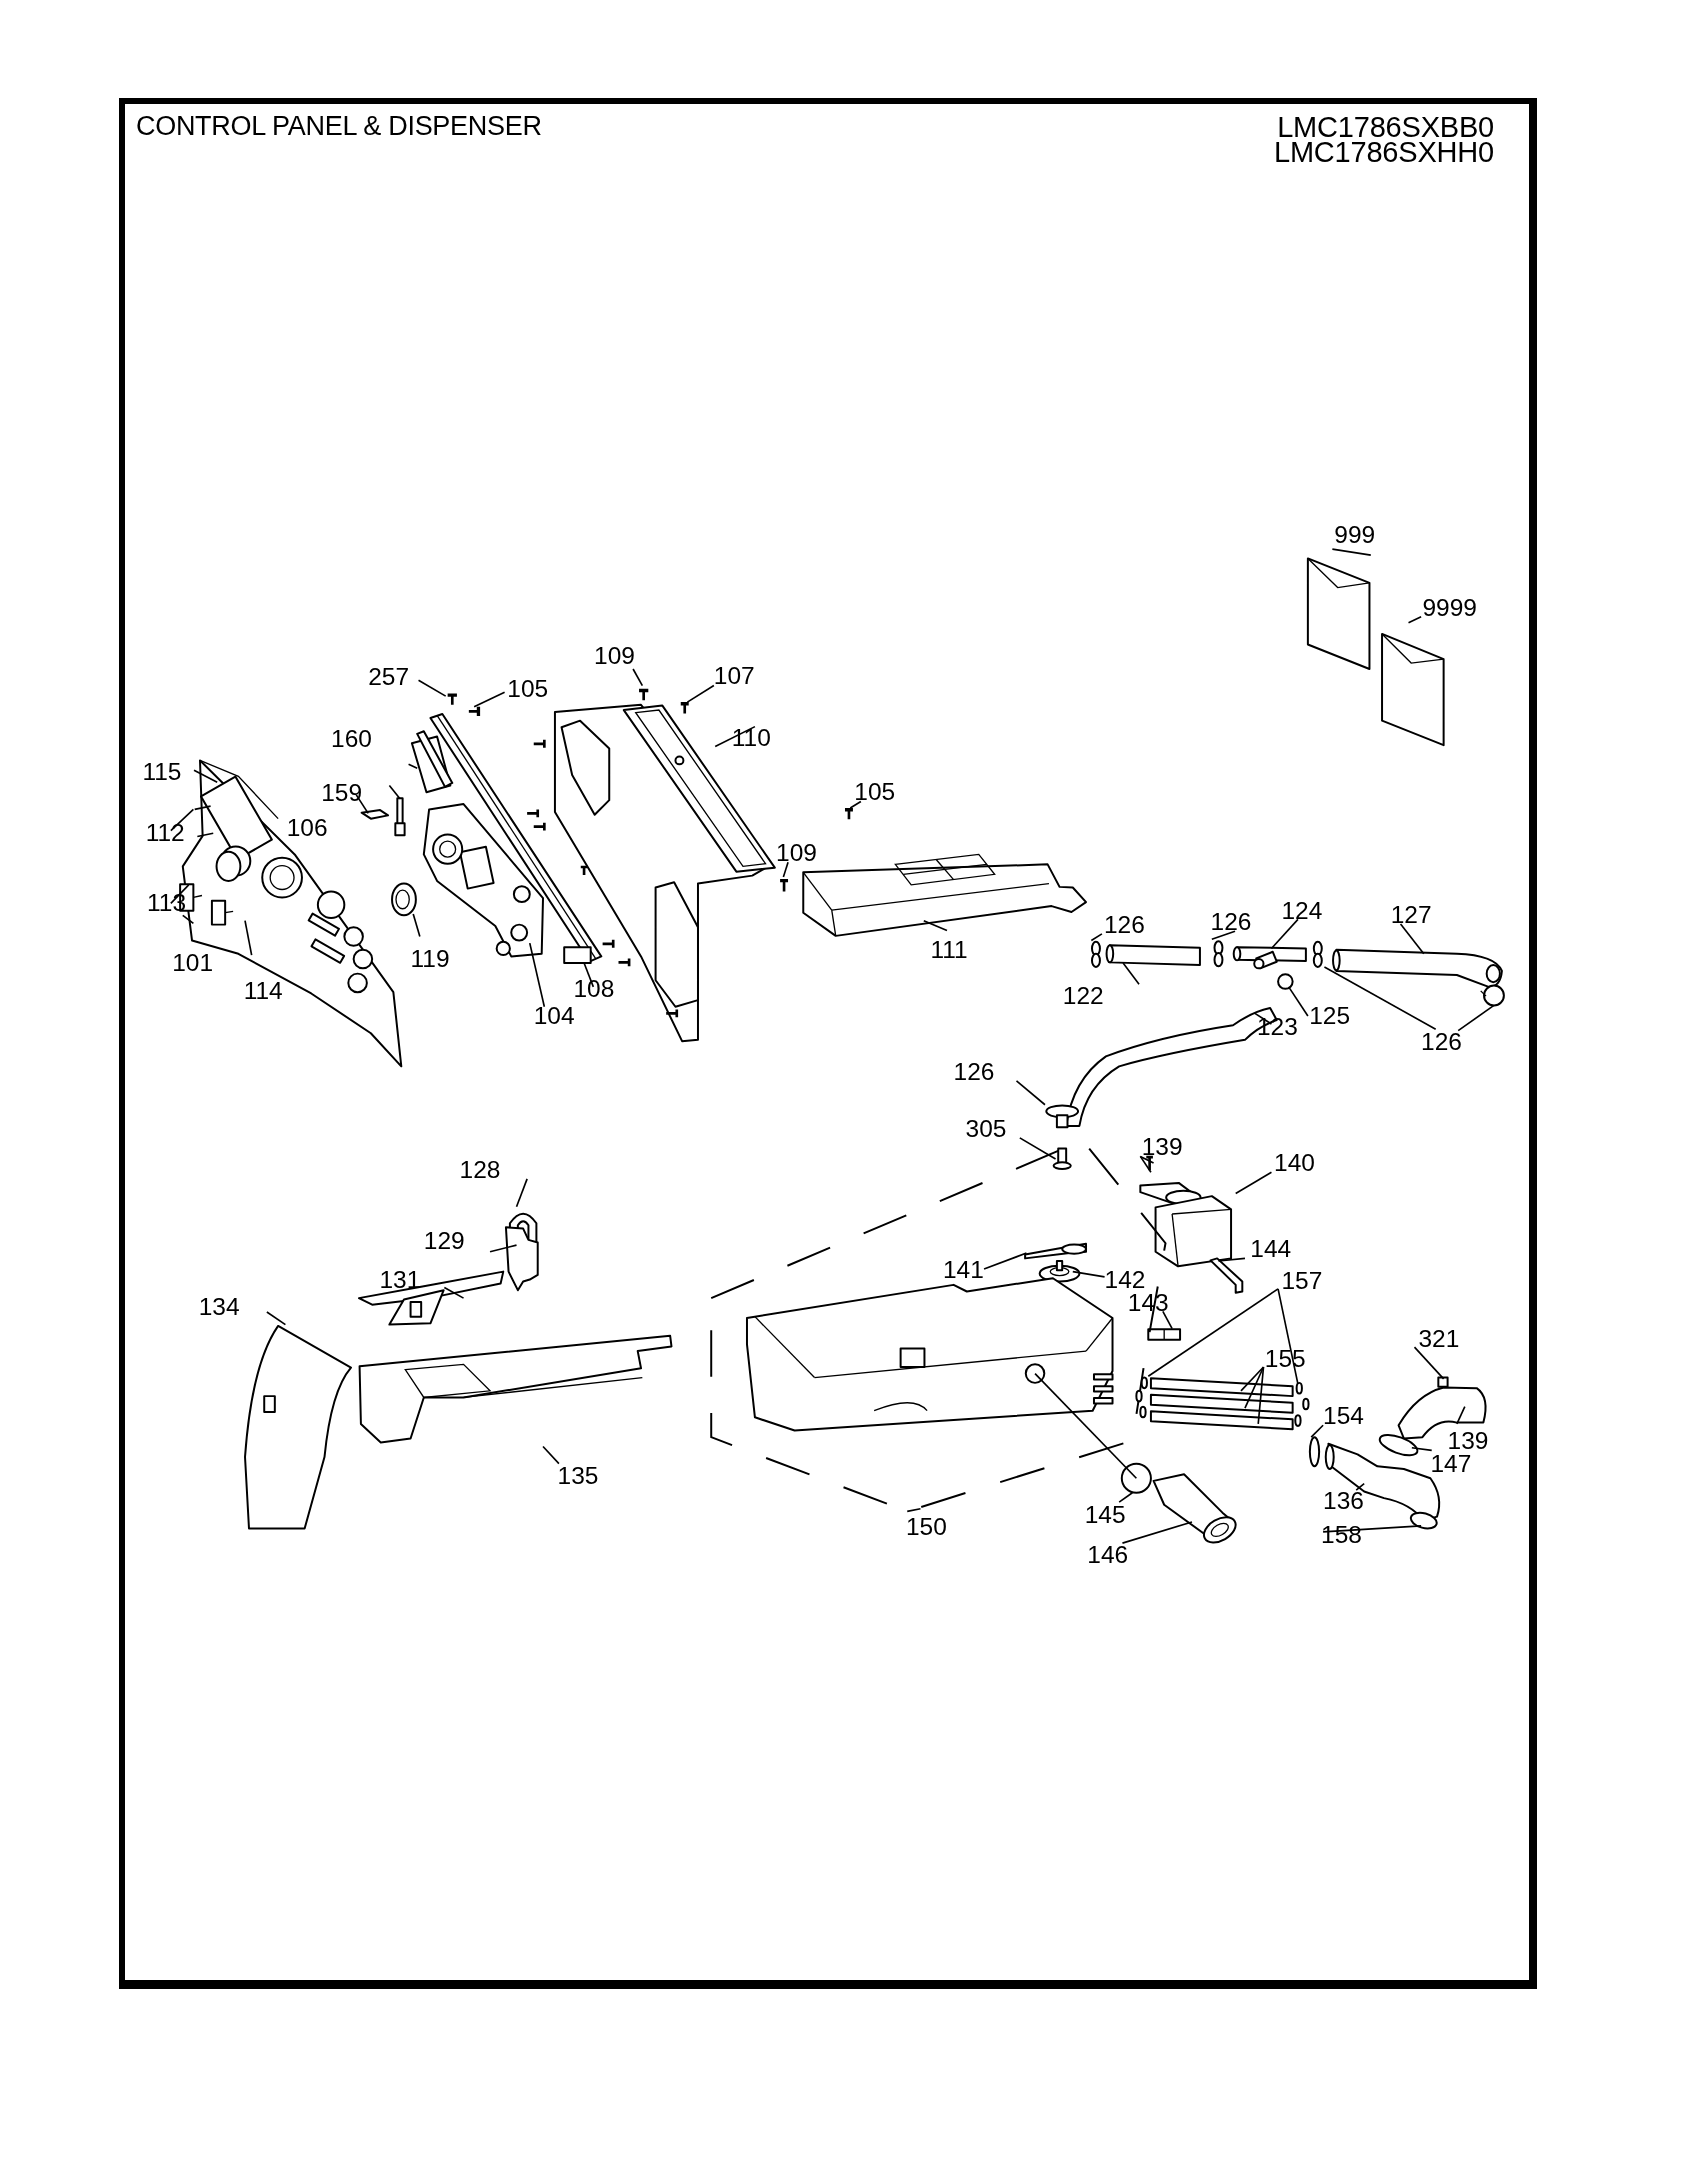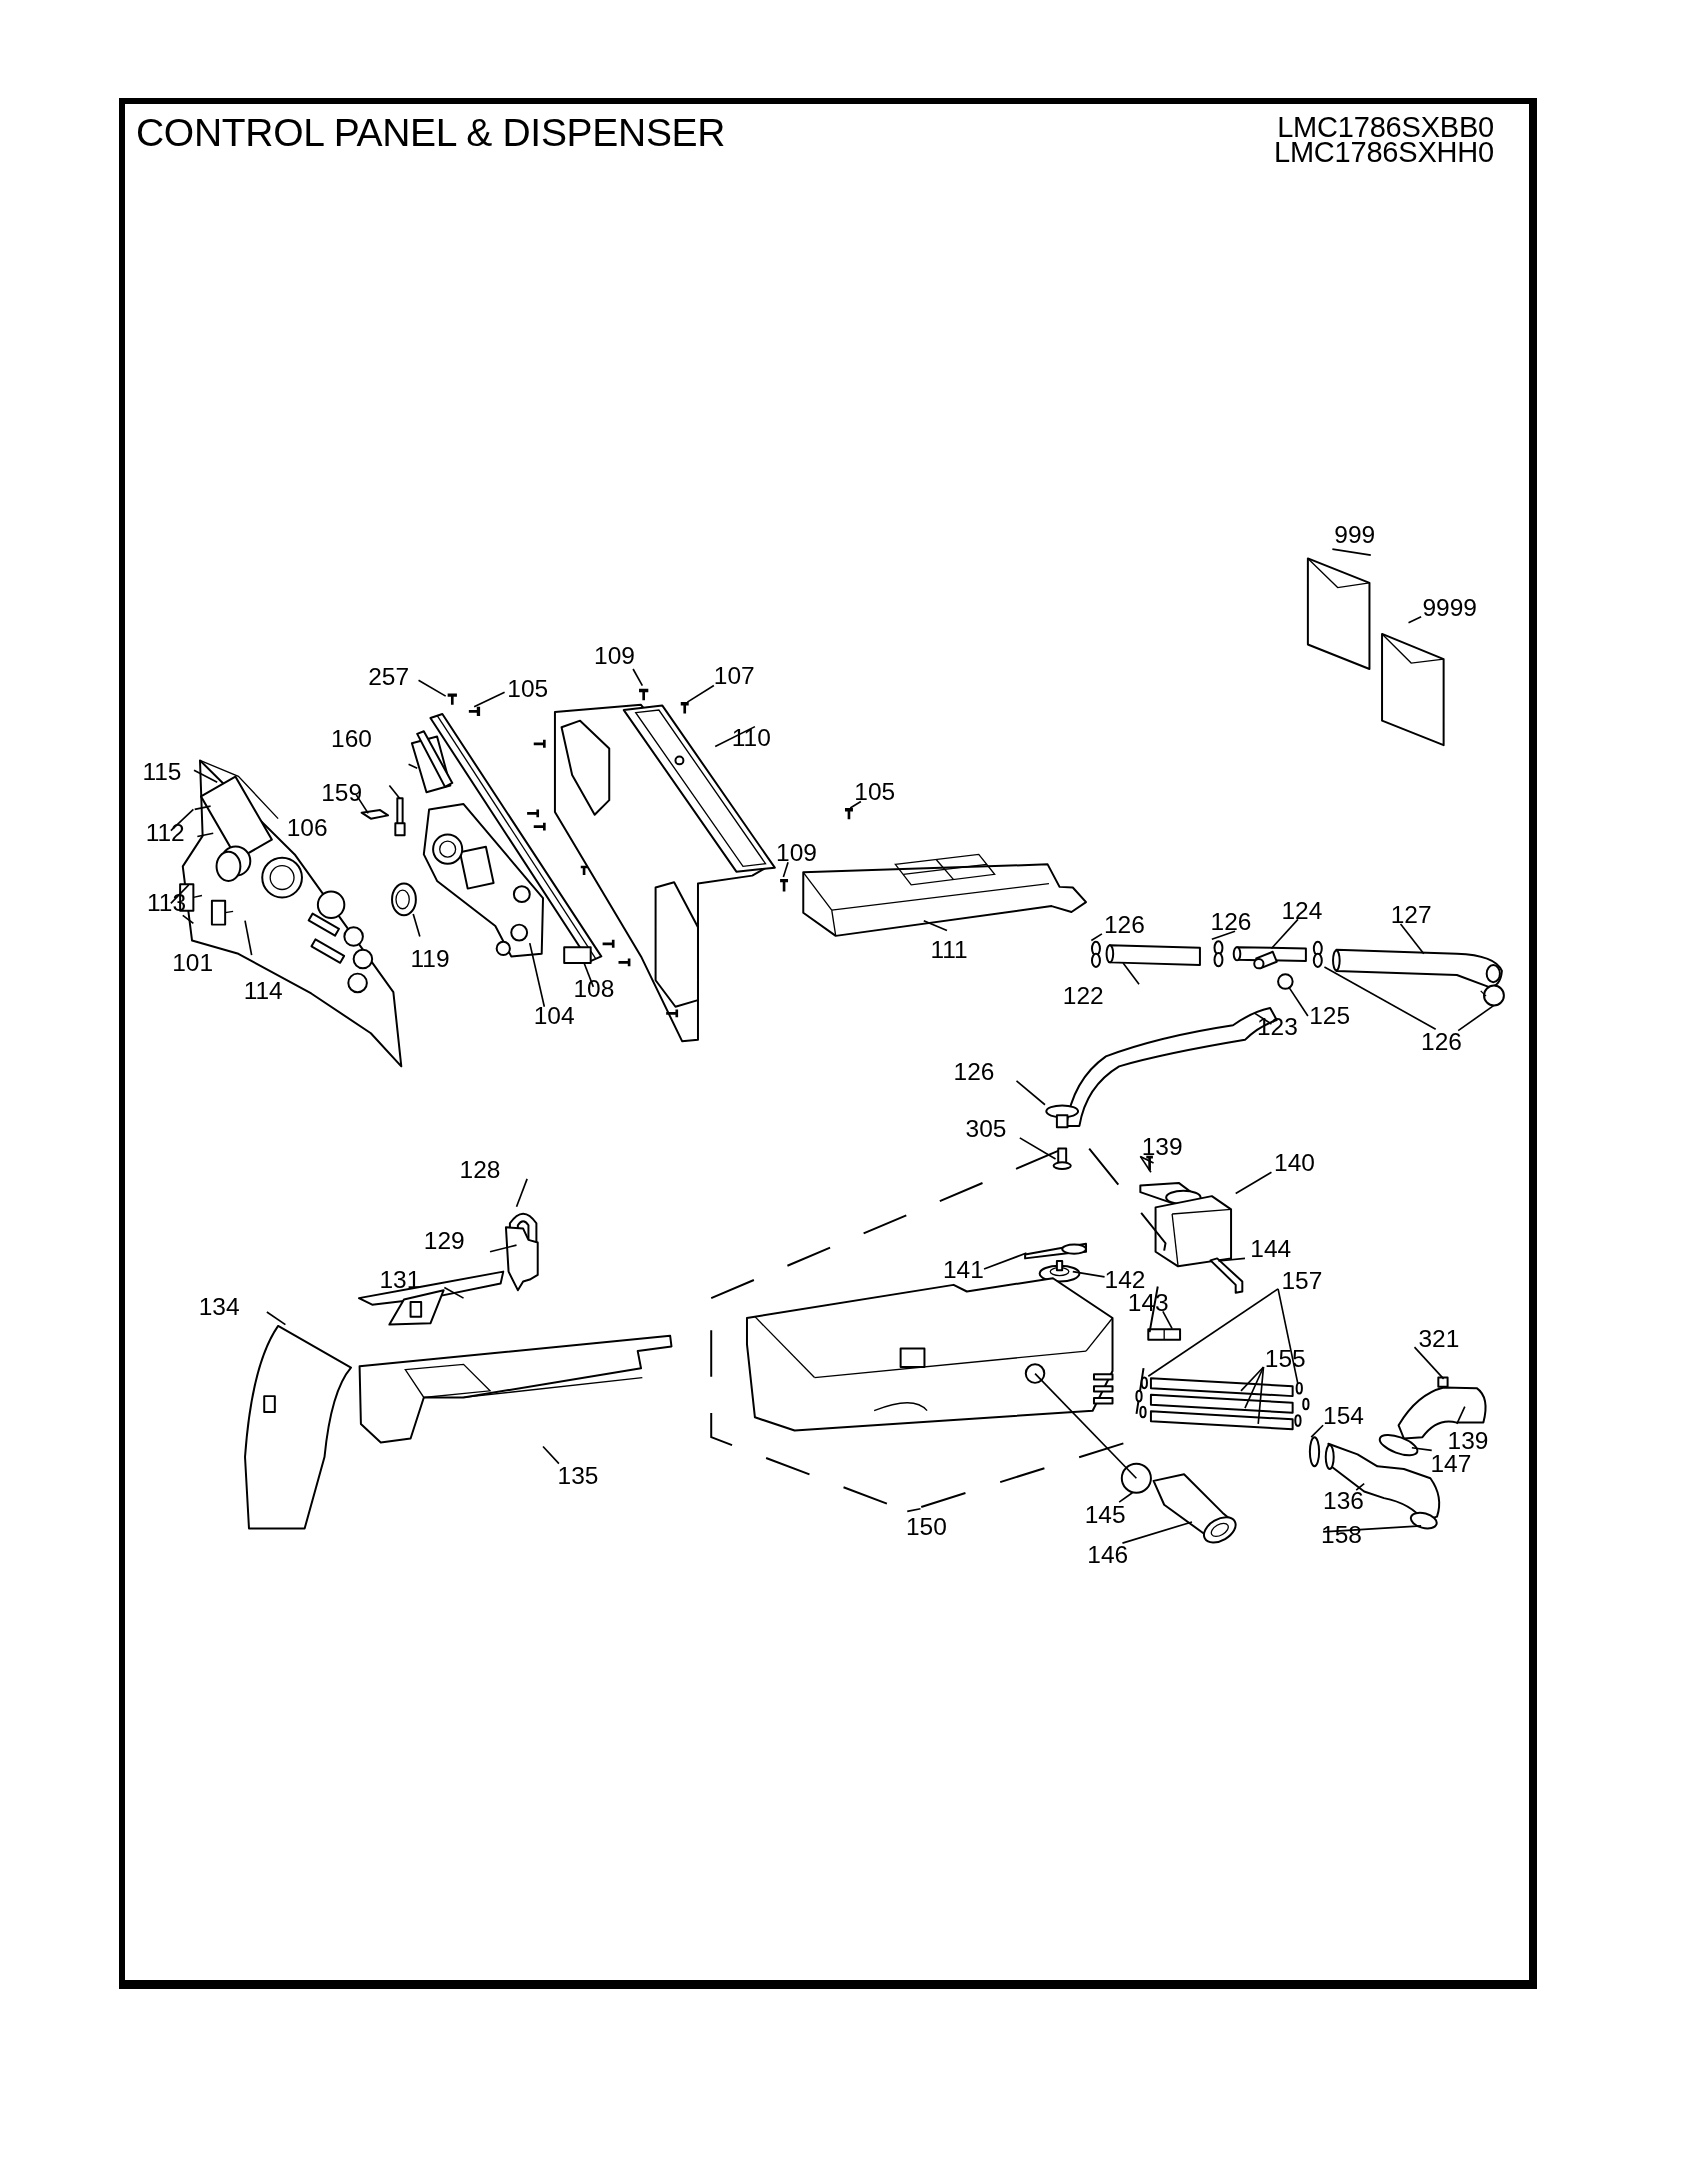--- a/index.html
+++ b/index.html
@@ -1,20 +1,20 @@
 <!DOCTYPE html>
 <html style="font-size:10.6px"><head>
 <meta charset="utf-8">
 <style>
   html, body { margin:0; padding:0; background:#ffffff; }
   body { width:1686px; height:2183px; position:relative; overflow:hidden;
          font-family:"Liberation Sans", sans-serif; color:#000; }
   .frame { position:absolute; left:119px; top:98px; width:1404px; height:1876px;
            border:6.6px solid #000; border-right-width:8px; border-bottom-width:9.3px; background:#fff; box-sizing:content-box; }
-  .title { position:absolute; left:136px; top:111px; font-size:39px; letter-spacing:-0.3px; }
+  .title { position:absolute; left:136px; top:111px; font-size:27px; letter-spacing:-0.3px; }
   .model { position:absolute; right:192px; font-size:29px; letter-spacing:-0.2px; text-align:center; }
   .model.m1 { top:111px; }
   .model.m2 { top:136px; }
   svg.diagram { position:absolute; left:0; top:0; width:1686px; height:2183px; }
   svg text { font-family:"Liberation Sans", sans-serif; font-size:37px; fill:#000; }
   .ln { stroke:#000; stroke-width:2.5; fill:none; }
   .part { stroke:#000; stroke-width:3; fill:#fff; stroke-linejoin:round; }
   .thin { stroke:#000; stroke-width:2; fill:none; }
   .dash { stroke:#000; stroke-width:3; fill:none; stroke-dasharray:70 55; }
   .screw { fill:#000; }

